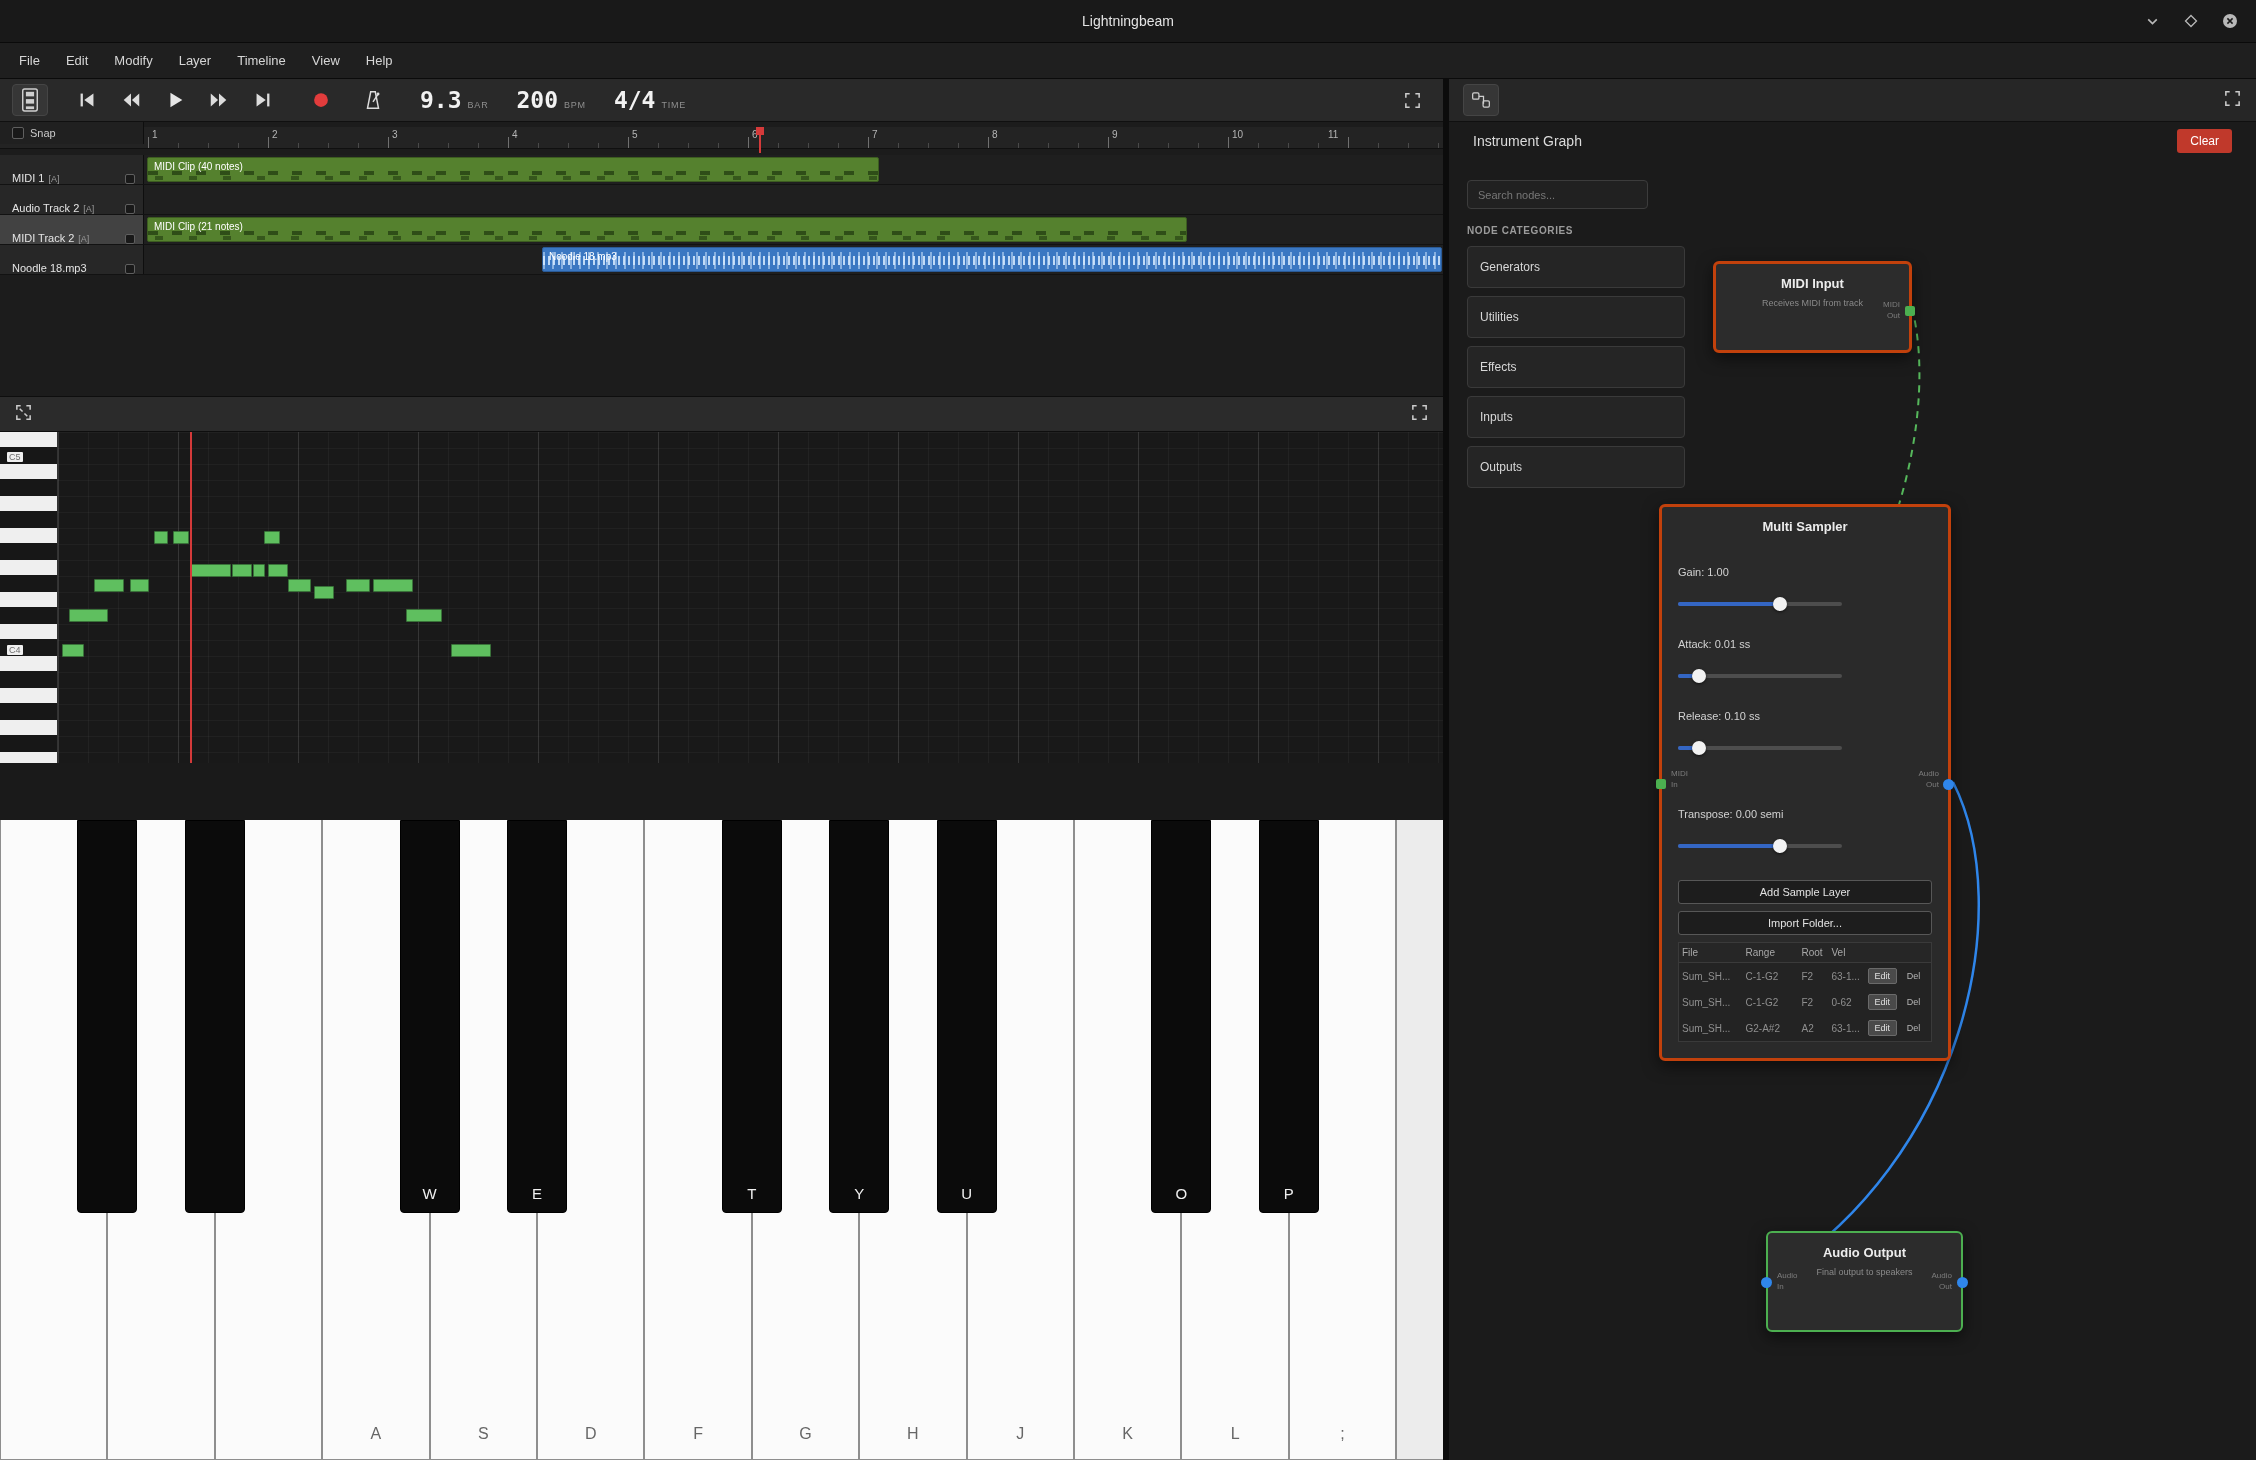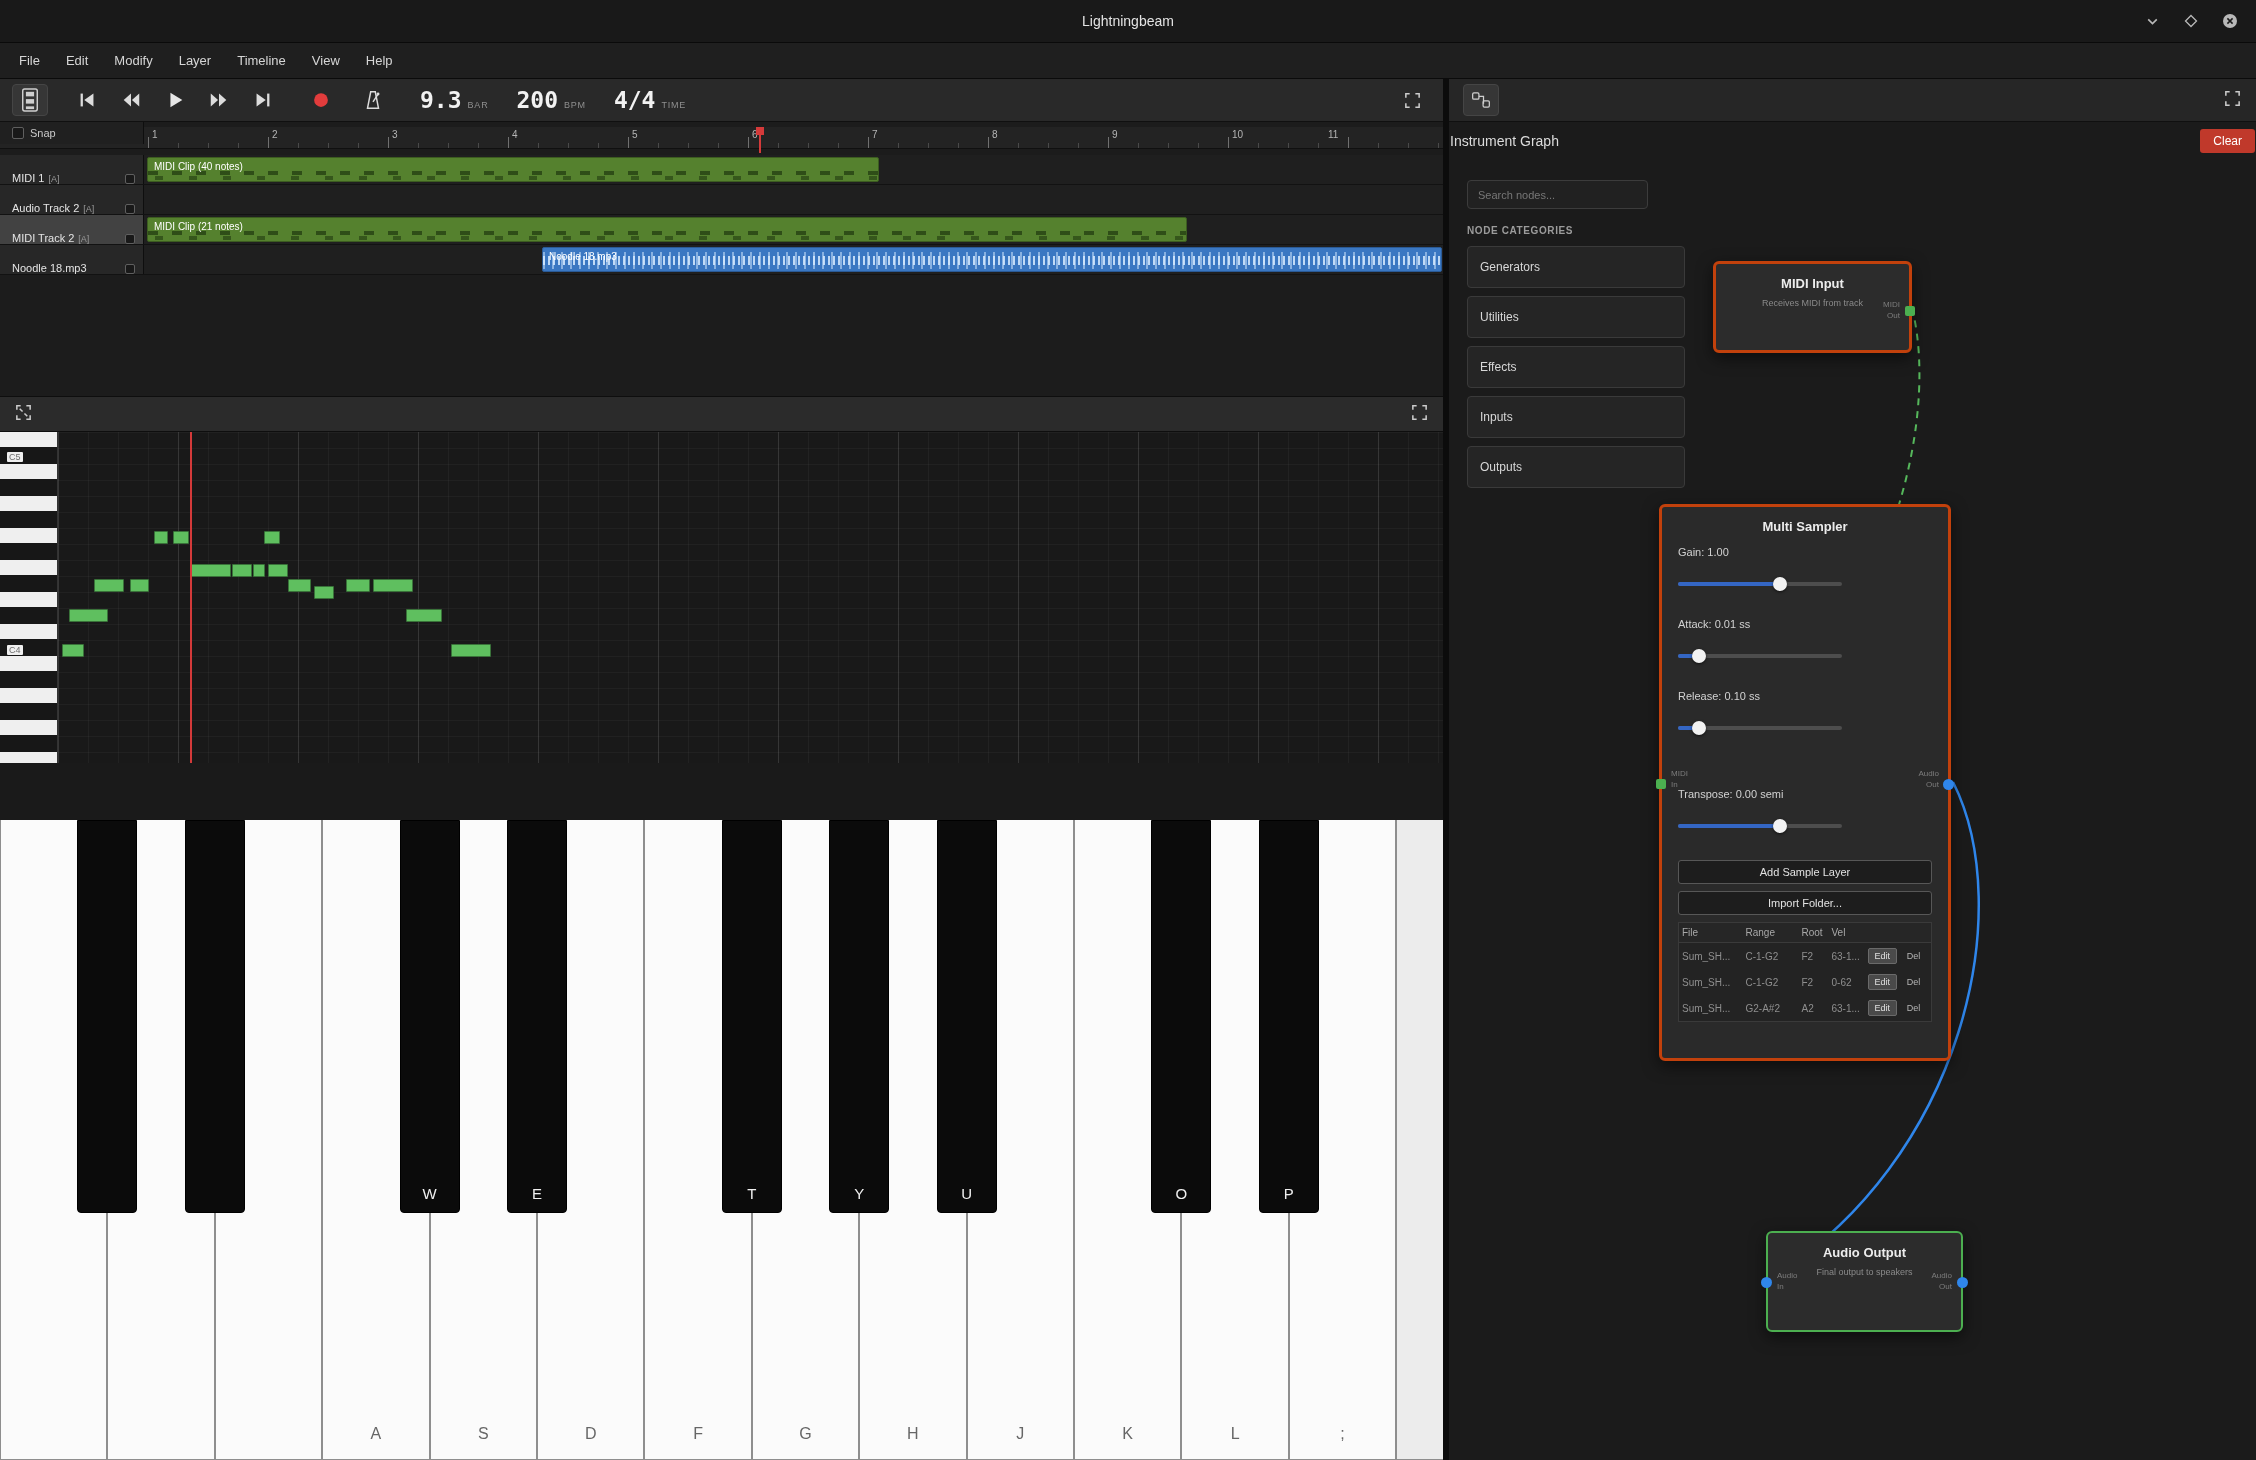--- a/index.html
+++ b/index.html
@@ -98,21 +98,21 @@
   .wkey-label{position:absolute;bottom:16px;width:100%;text-align:center;font-size:16px;color:#666}
   .bkey{position:absolute;top:0;width:60px;height:393px;background:#0b0b0b;border:1px solid #000;
         border-radius:0 0 4px 4px;z-index:2;cursor:pointer}
   .bkey-label{position:absolute;bottom:10px;width:100%;text-align:center;font-size:15px;color:#f0f0f0}
 
   
   #right{position:absolute;left:1449px;top:79px;width:807px;height:1381px;background:#1b1b1b;overflow:hidden}
   #g-toolbar{position:absolute;top:0;left:0;width:100%;height:43px;background:#262626;
              border-bottom:1px solid #101010;display:flex;align-items:center;justify-content:space-between;padding:0 14px}
   #g-header{position:absolute;top:47px;left:0;width:100%;height:30px;display:flex;
-            align-items:center;justify-content:space-between;padding:0 1px}
+            align-items:center;justify-content:space-between;padding:0 24px}
   #g-title{font-size:14px;color:#dcdcdc}
   #clear-btn{background:var(--clear-button-red);color:#fff;font-size:12px;border:none;border-radius:3px;
              padding:5px 13px;cursor:pointer}
   #g-search{position:absolute;left:18px;top:101px;width:181px;height:29px;background:#212121;
             border:1px solid #3c3c3c;border-radius:4px;color:#ccc;font-size:11px;padding:0 10px;outline:none}
   #g-search::placeholder{color:#777}
   #g-cats-label{position:absolute;left:18px;top:146px;font-size:10px;letter-spacing:.6px;color:#9c9c9c;font-weight:bold}
   #g-cats{position:absolute;left:18px;top:167px;width:218px;display:flex;flex-direction:column;gap:8px}
   .cat-btn{height:42px;background:#252525;border:1px solid #3a3a3a;border-radius:4px;color:#d8d8d8;
            font-size:12px;text-align:left;padding:0 12px;cursor:pointer}
@@ -126,21 +126,21 @@
   .port-label{position:absolute;font-size:8px;color:#7d7d7d;line-height:1.35}
   .port-label.right{text-align:right}
   .port-dot{position:absolute;z-index:3;cursor:pointer}
   .port-sq{width:10px;height:10px;background:var(--node-output-green);border-radius:2px}
   .port-ci{width:11px;height:11px;background:var(--accent-blue);border-radius:50%}
 
   #node-midi-input{left:264px;top:182px;width:199px;height:92px}
   #node-sampler{left:210px;top:425px;width:292px;height:557px;background:#2a2a2a;padding:0 16px}
   #node-audio-output{left:317px;top:1152px;width:197px;height:101px;border:2px solid var(--node-output-green)}
 
-  #node-sampler .node-title{margin-bottom:12px}
+  #node-sampler .node-title{margin-bottom:32px}
   .plabel{font-size:11px;color:#d2d2d2;margin-bottom:18px}
   .slider{position:relative;height:16px;width:164px;margin-bottom:26px;cursor:pointer}
   .slider .track{position:absolute;left:0;top:6px;width:100%;height:4px;background:#4d4d4d;border-radius:2px}
   .slider .fill{position:absolute;left:0;top:6px;height:4px;background:#3466c4;border-radius:2px}
   .slider .knob{position:absolute;top:1px;width:14px;height:14px;background:#f2f2f2;border-radius:50%;
                 box-shadow:0 1px 3px rgba(0,0,0,.6)}
   .ports-row{height:24px;margin-bottom:2px}
   .node-btn{display:block;width:100%;height:24px;background:#1d1d1d;border:1px solid #575757;border-radius:3px;
             color:#e2e2e2;font-size:11px;margin-bottom:7px;cursor:pointer}
   .node-btn.first{margin-top:10px}

